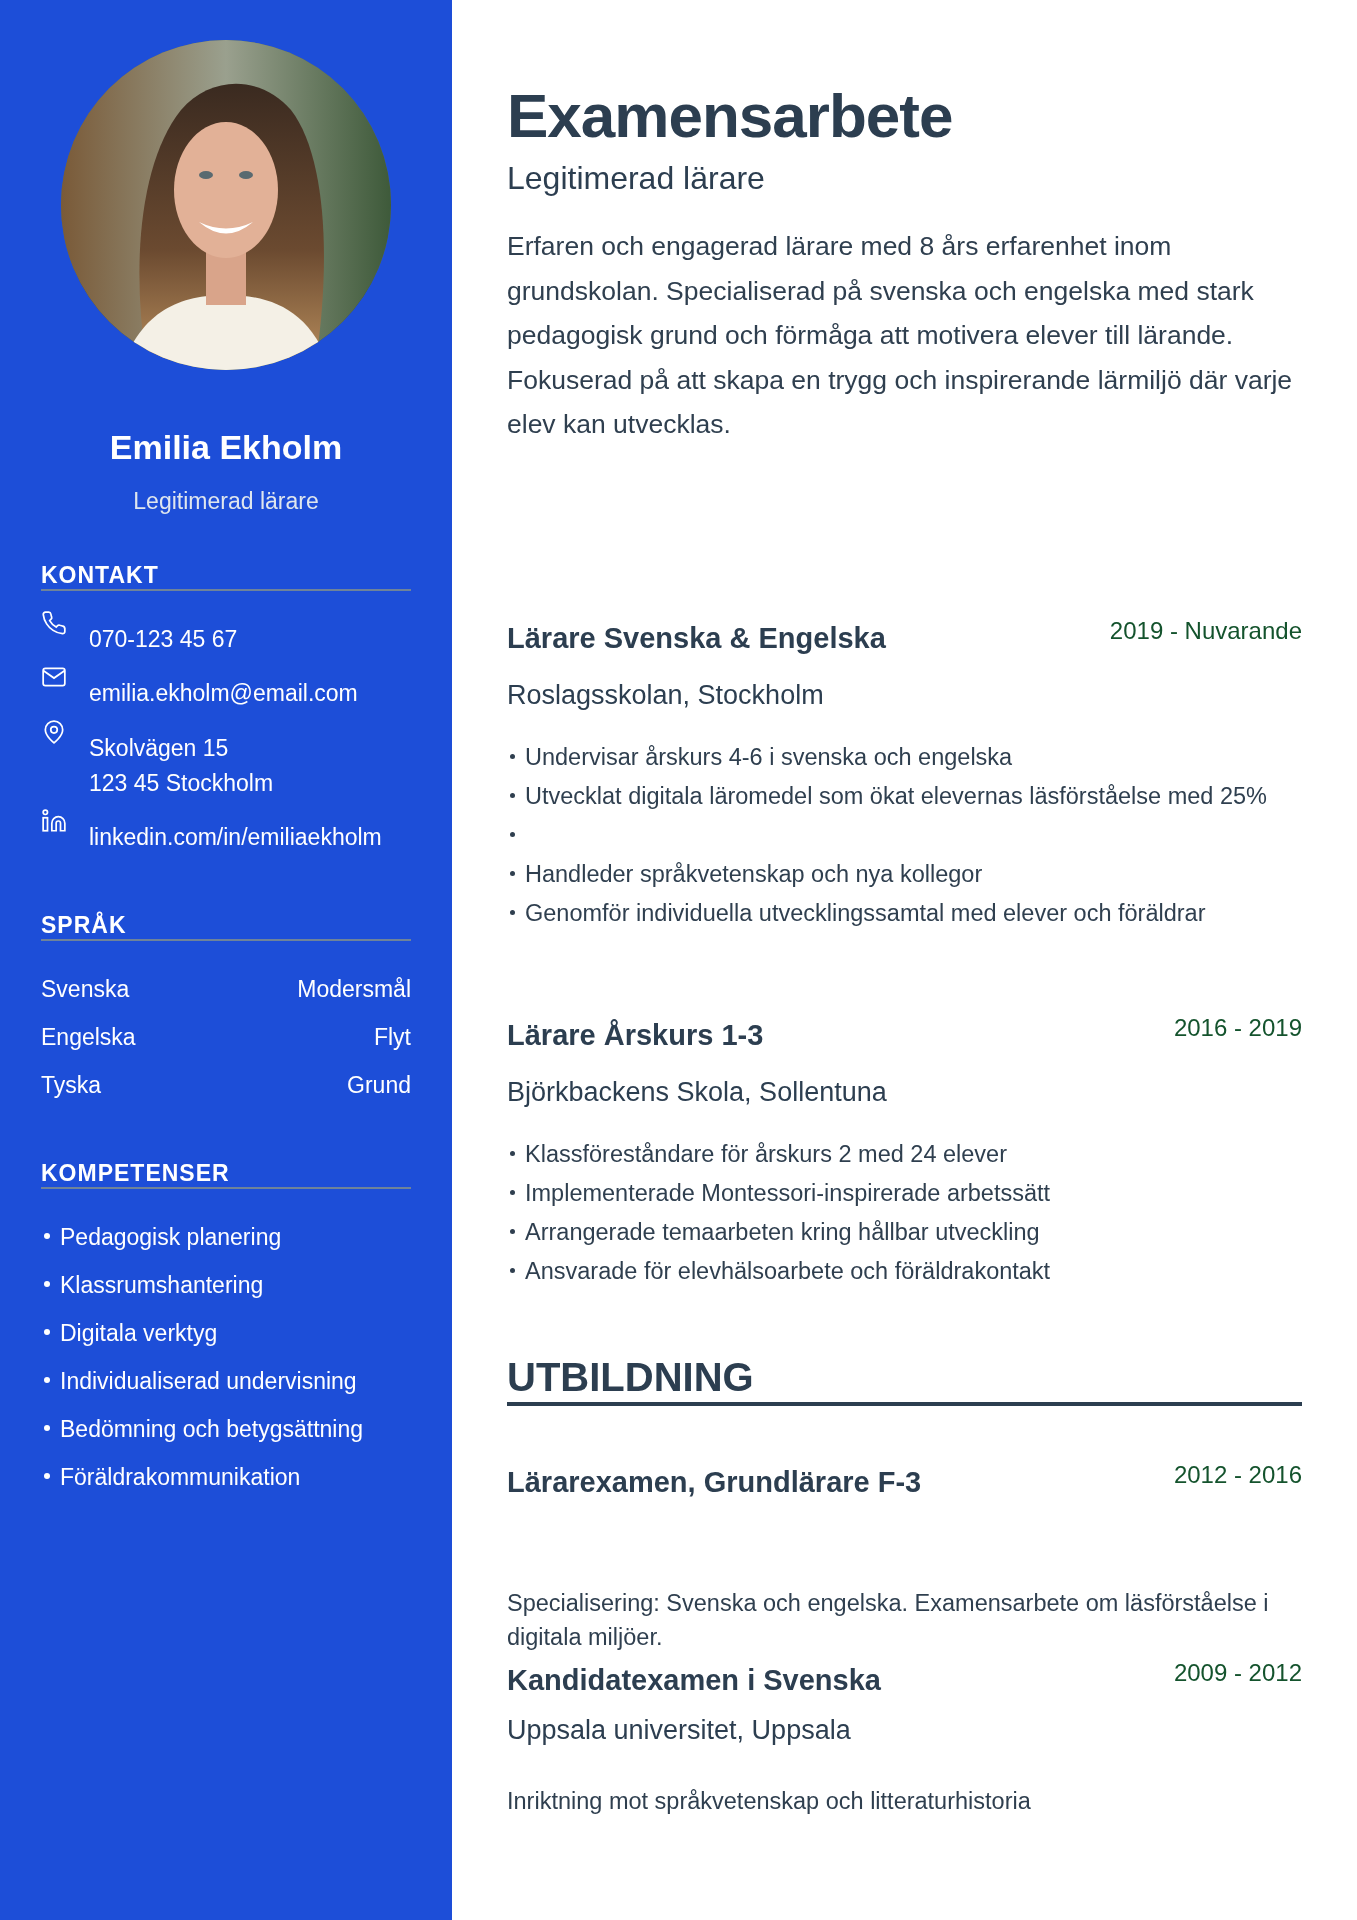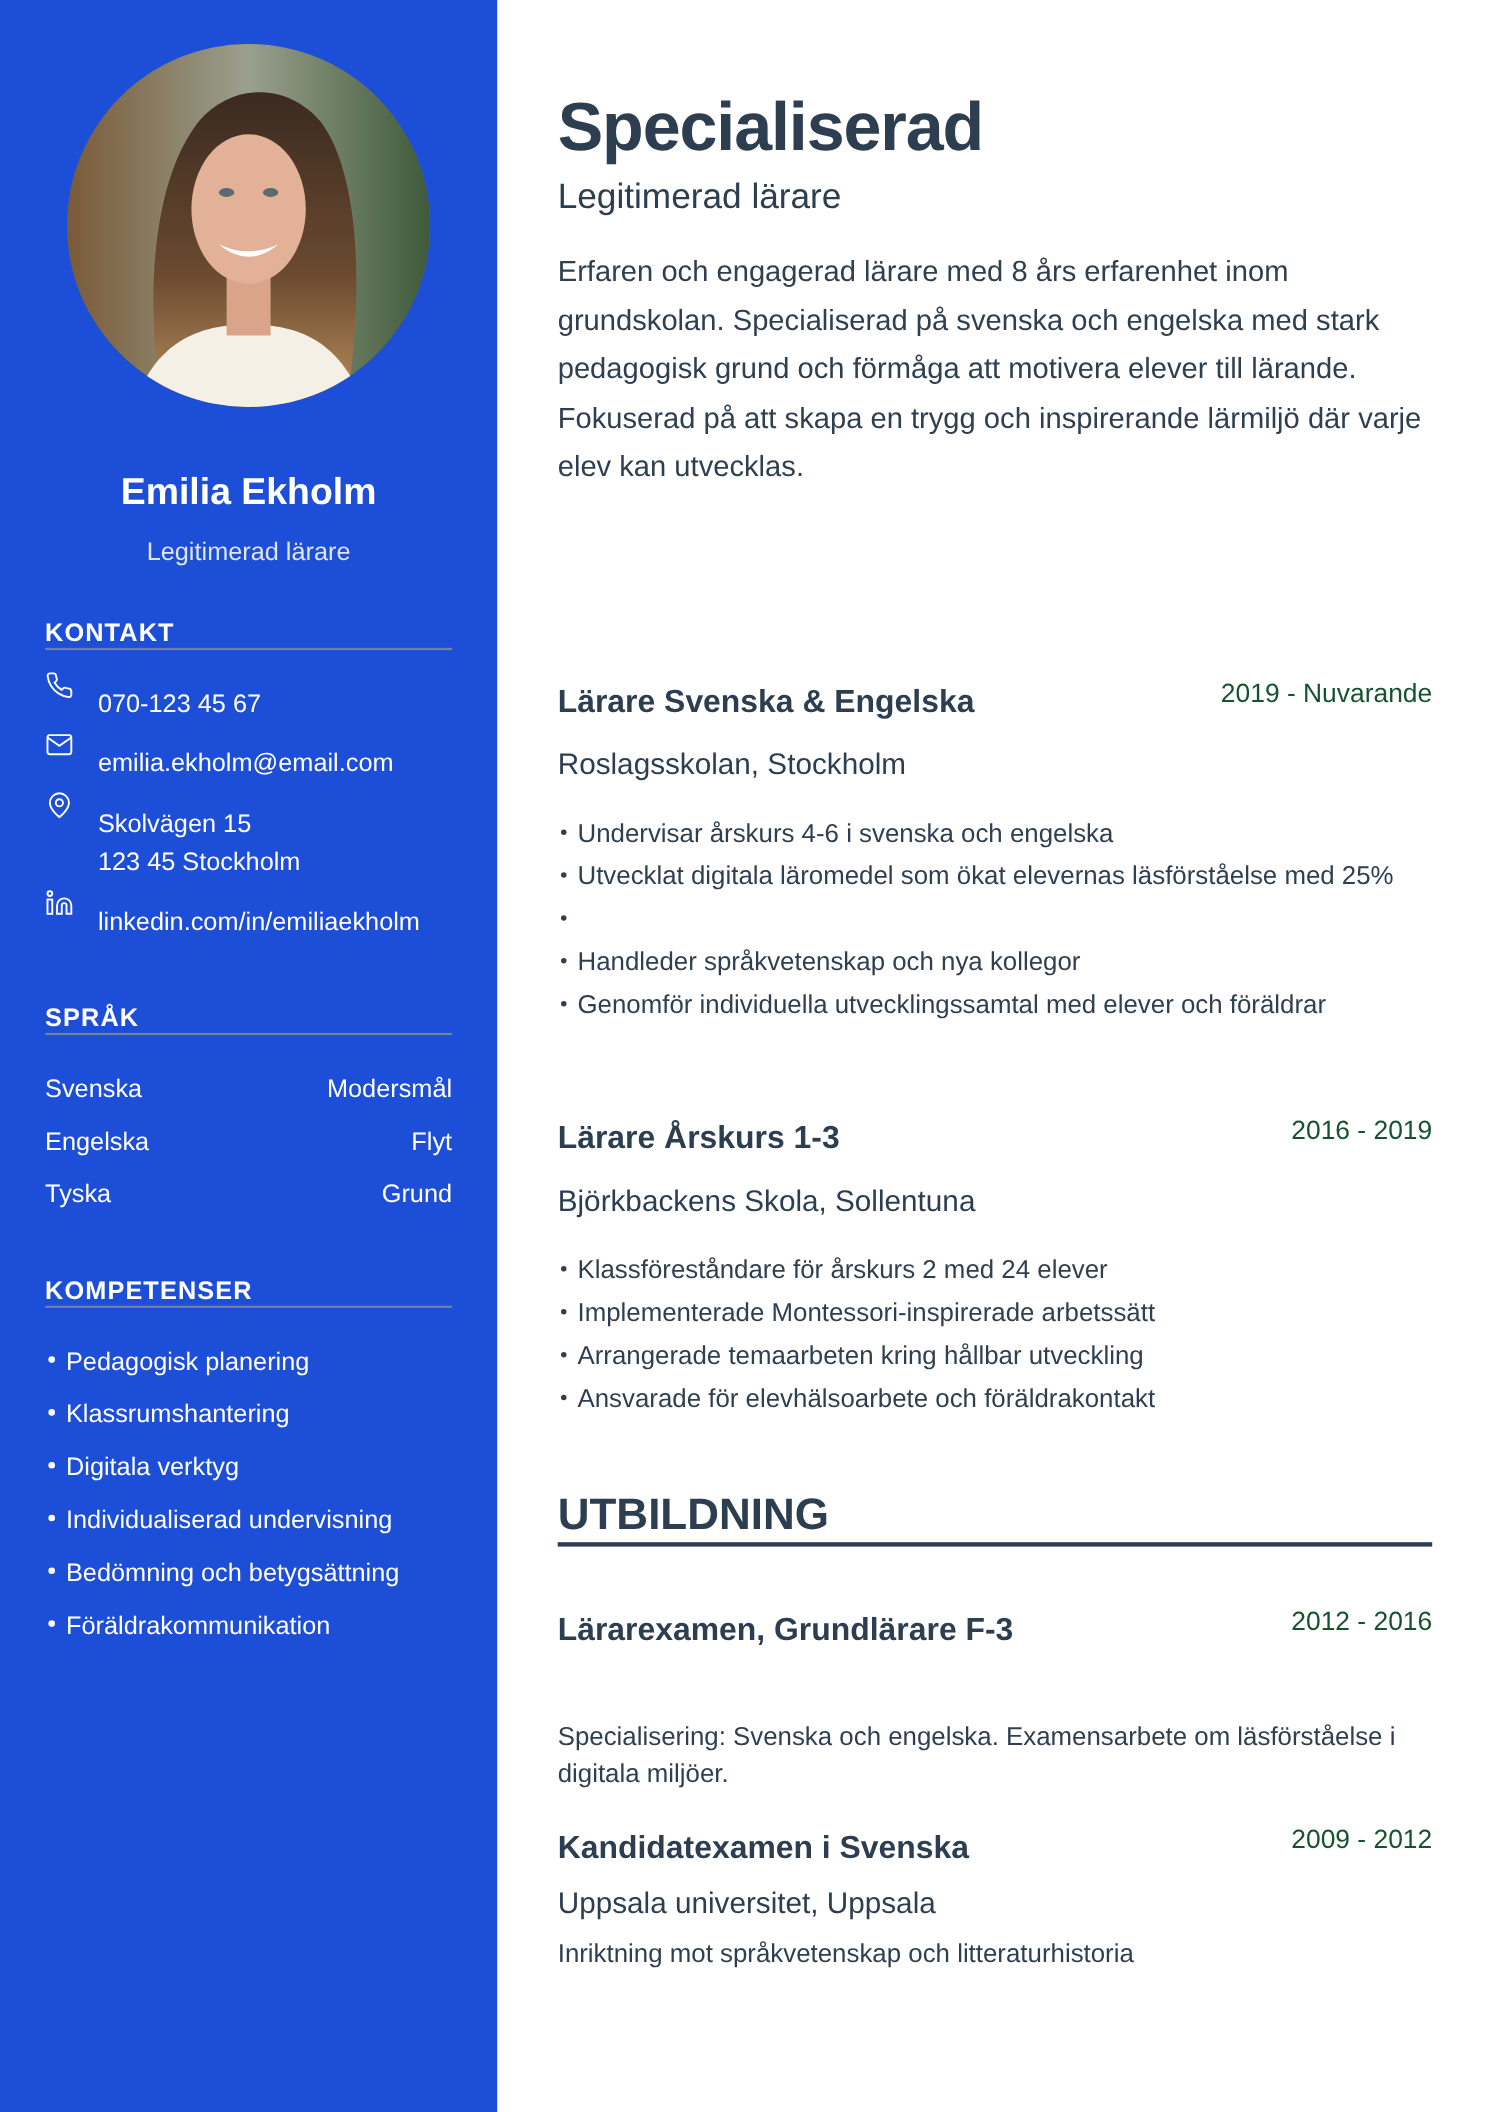--- a/index.html
+++ b/index.html
@@ -30,21 +30,21 @@
 
   .sec-h { position: absolute; left: 0; width: 795px; font-size: 40px; font-weight: bold; color: #2c3e50;
            border-bottom: 4px solid #2c3e50; line-height: 46px; padding-bottom: 2px; }
 
   .entry-title { position: absolute; left: 0; font-size: 29px; font-weight: bold; color: #2c3e50; white-space: nowrap; }
   .entry-date { position: absolute; right: 0; font-size: 24px; color: #14532d; white-space: nowrap; }
   .entry-org { position: absolute; left: 0; font-size: 27px; color: #2c3e50; white-space: nowrap; }
   .bullets { position: absolute; left: 0; width: 795px; font-size: 23.5px; line-height: 39px; color: #2f3f4f; list-style: none; }
   .bullets li { position: relative; }
   .bullets li .b { display: inline-block; width: 5px; height: 5px; border-radius: 50%; background: #2f3f4f; margin: 0 10px 5px 3px; vertical-align: middle; }
-  .edu-desc { position: absolute; left: 0; width: 795px; font-size: 23.5px; line-height: 34px; color: #2f3f4f; }
+  .edu-desc { position: absolute; left: 0; width: 795px; font-size: 23.5px; line-height: 34px; color: #2f3f4f; margin-top: 25px; }
 </style>
 </head>
 <body>
 
 <aside class="sidebar">
   <div class="photo" title="Porträtt av Emilia Ekholm">
     <svg viewBox="0 0 330 330">
       <defs>
         <linearGradient id="bg" x1="0" x2="1" y1="0" y2="0">
           <stop offset="0" stop-color="#7a5a38"></stop>
@@ -122,21 +122,21 @@
   <div class="side-h" style="top:1159px;">KOMPETENSER</div>
   <div class="skill" style="top:1224px;"><span class="dot"></span><span>Pedagogisk planering</span></div>
   <div class="skill" style="top:1272px;"><span class="dot"></span><span>Klassrumshantering</span></div>
   <div class="skill" style="top:1320px;"><span class="dot"></span><span>Digitala verktyg</span></div>
   <div class="skill" style="top:1368px;"><span class="dot"></span><span>Individualiserad undervisning</span></div>
   <div class="skill" style="top:1416px;"><span class="dot"></span><span>Bedömning och betygsättning</span></div>
   <div class="skill" style="top:1464px;"><span class="dot"></span><span>Föräldrakommunikation</span></div>
 </aside>
 
 <main class="main">
-  <h1 class="m-name">Specialiserad</h1>
+  <h1 class="m-name">Examensarbete</h1>
   <div class="m-title">Legitimerad lärare</div>
   <p class="summary">Erfaren och engagerad lärare med 8 års erfarenhet inom grundskolan. Specialiserad på svenska och engelska med stark pedagogisk grund och förmåga att motivera elever till lärande. Fokuserad på att skapa en trygg och inspirerande lärmiljö där varje elev kan utvecklas.</p>
 
 
   <div class="entry-title" style="top:622px;">Lärare Svenska &amp; Engelska</div>
   <div class="entry-date" style="top:617px;">2019 - Nuvarande</div>
   <div class="entry-org" style="top:680px;">Roslagsskolan, Stockholm</div>
   <ul class="bullets" style="top:738px;">
     <li><span class="b"></span><span>Undervisar årskurs 4-6 i svenska och engelska</span></li>
     <li><span class="b"></span><span>Utvecklat digitala läromedel som ökat elevernas läsförståelse med 25%</span></li>

